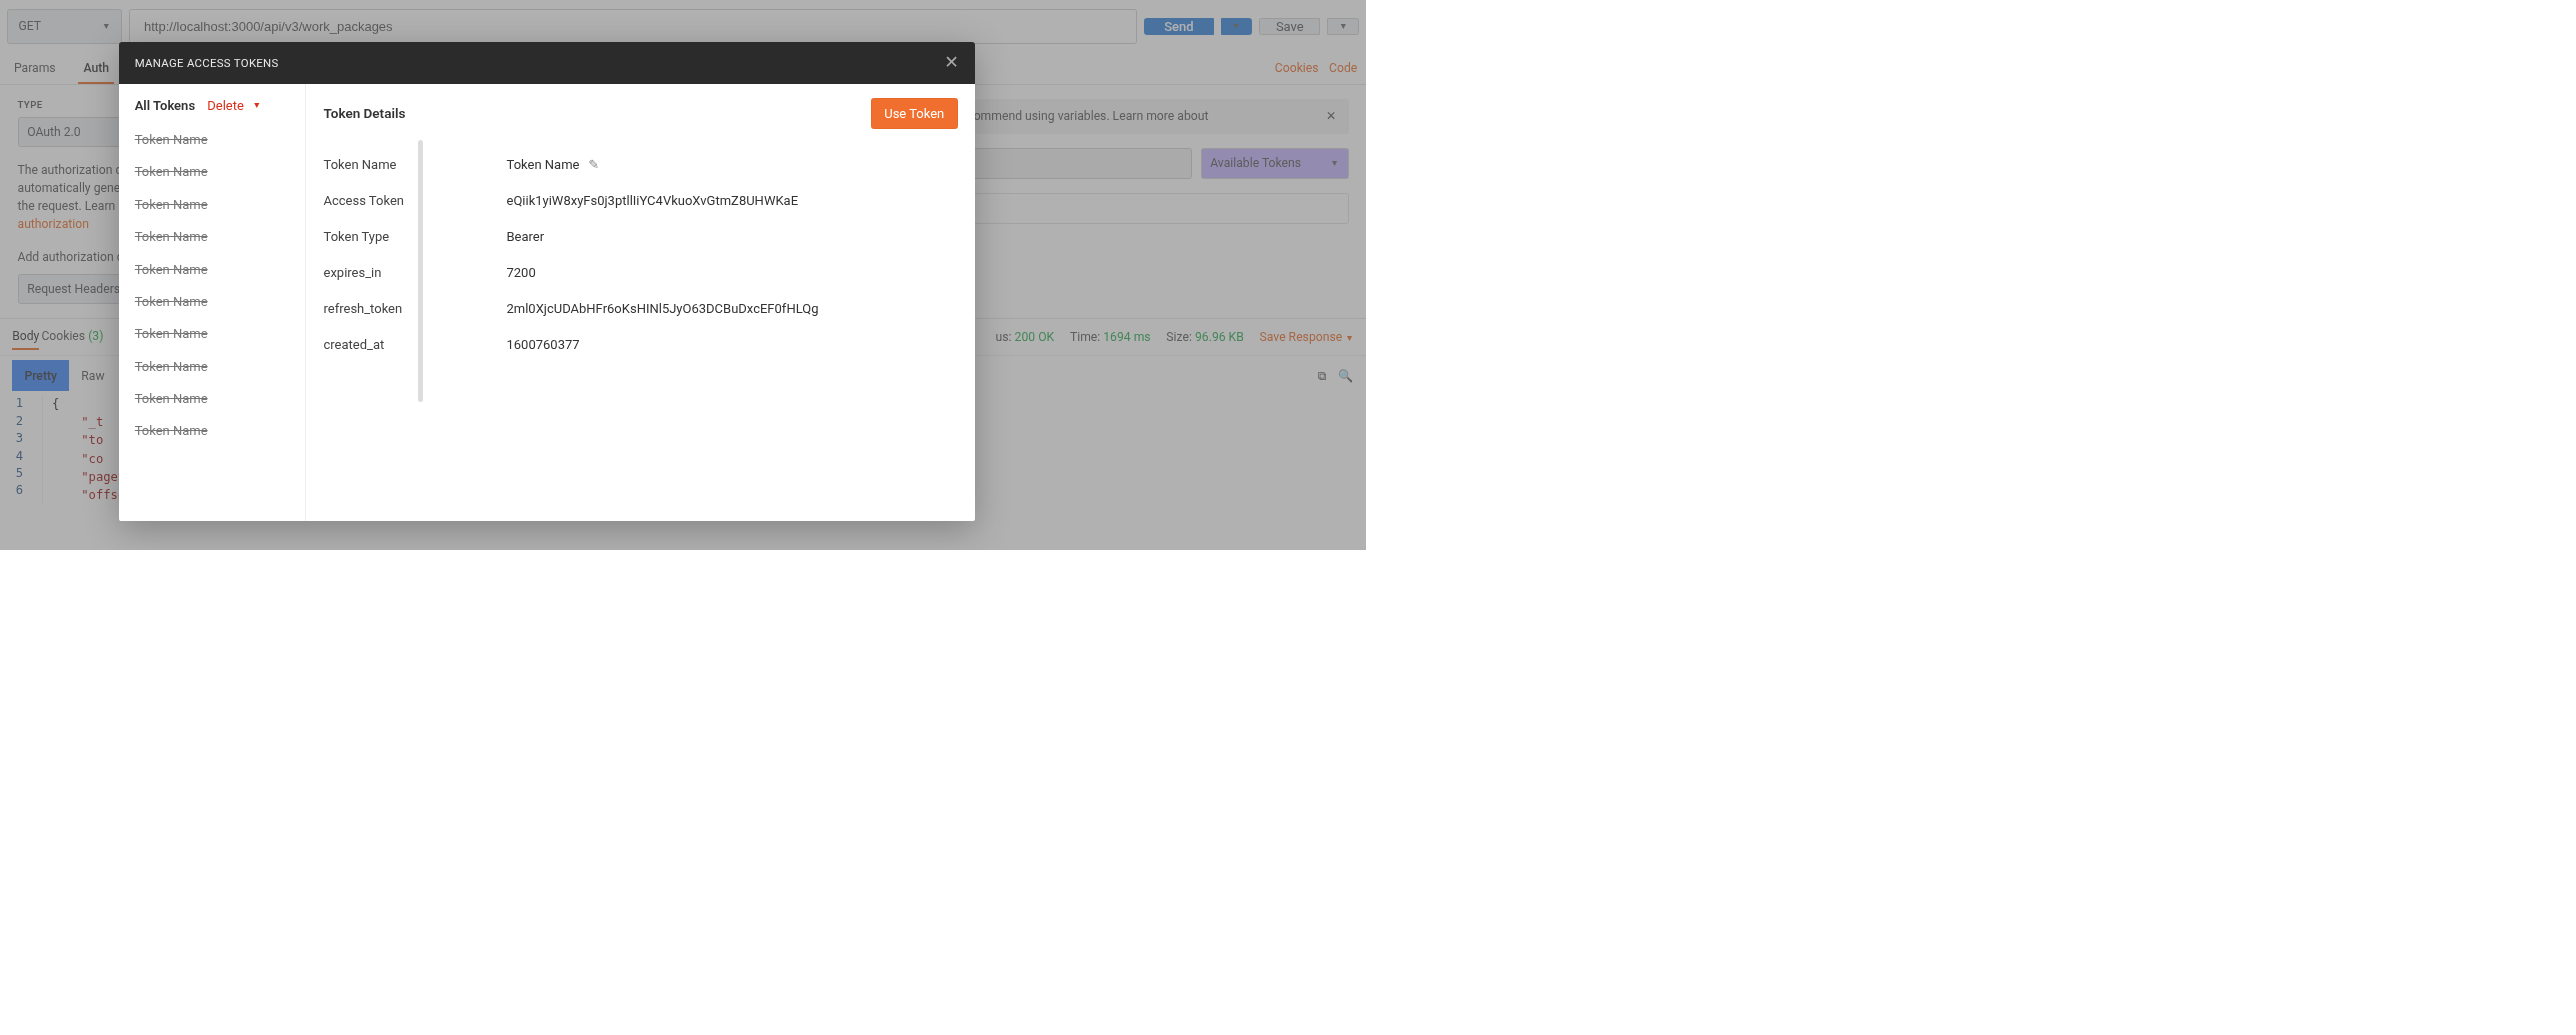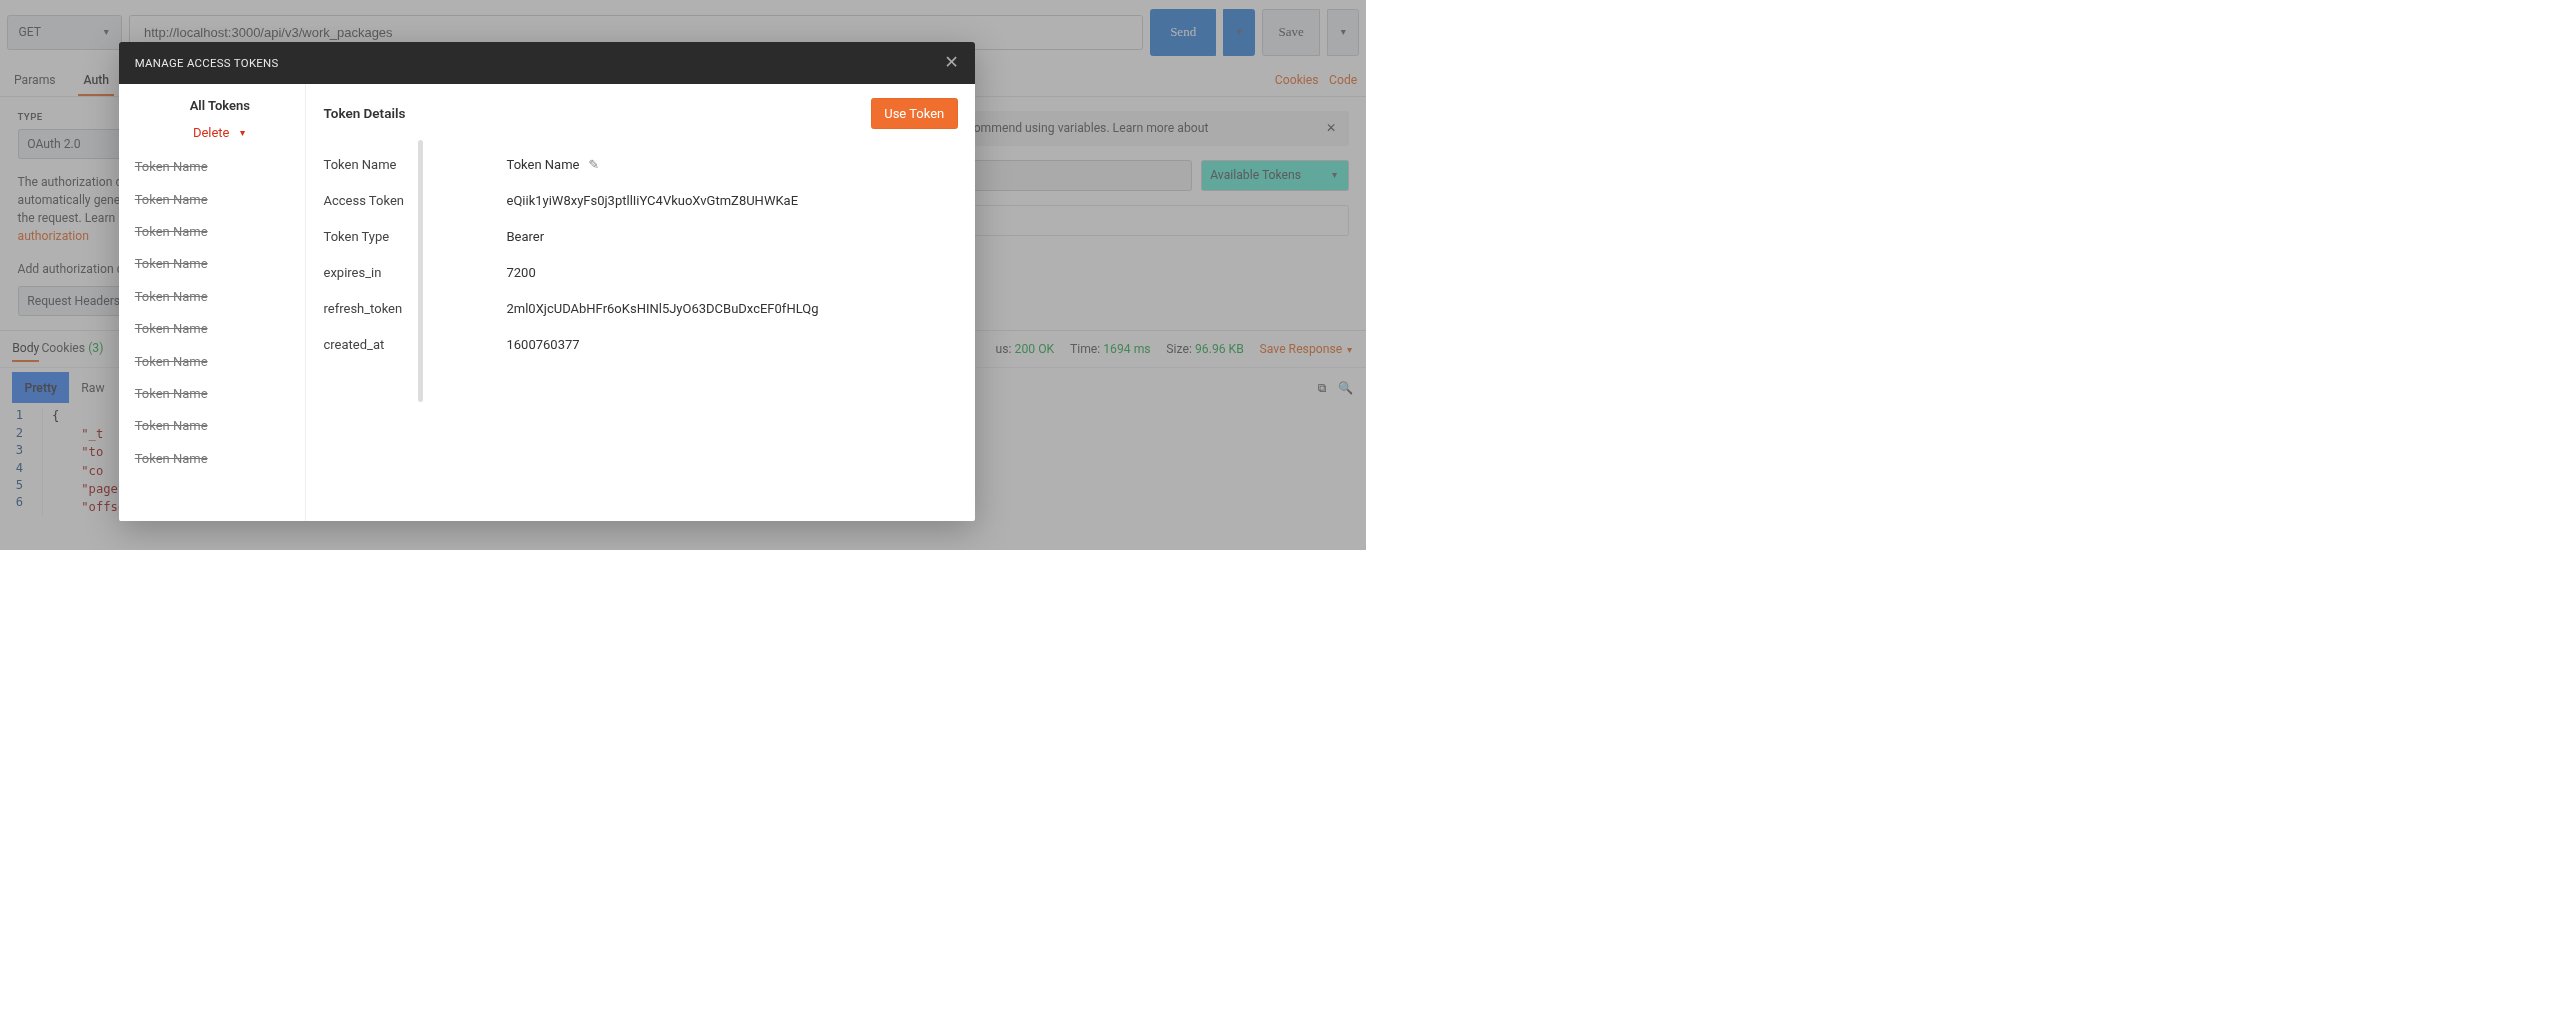--- a/index.html
+++ b/index.html
@@ -44,29 +44,28 @@
     border-radius: 2.6px;
     padding: 0 14px;
     background: #fff;
     color: #555;
     font-size: 13px;
   }
   .btn {
     display: inline-flex;
     align-items: center;
     justify-content: flex-start;
-    height: 47px;
+    height: 17px;
     border-radius: 2.6px;
     border: 0.9px solid #d0d0d0;
     background: #eceff1;
     color: #555;
     font-size: 13px;
     cursor: pointer;
     padding: 0 15.7px;
-    font-family: Liberation Serif, serif;
   }
   .btn.split-main.primary {
     background: #2f80da;
     border: 0.9px solid #2f80da;
     color: #fff;
     border-top-right-radius: 0;
     border-bottom-right-radius: 0;
     padding: 0 19px;
     font-weight: 500;
   }
@@ -194,21 +193,21 @@
     border-radius: 2.6px;
     padding: 0 8.7px;
     display: flex;
     align-items: center;
     color: #555;
   }
   .avail-tokens {
     margin-left: 8.7px;
     width: 148px;
     height: 31px;
-    background: #5eead4;
+    background: #c4b5fd;
     border: 0.9px solid #d0d0d0;
     border-radius: 2.6px;
     display: flex;
     align-items: center;
     justify-content: space-between;
     padding: 0 8.7px;
     color: #555;
   }
 
   
@@ -334,21 +333,20 @@
     width: 187px;
     border-right: 0.9px solid #eee;
     padding: 14px 0 14px 15.7px;
     overflow-y: auto;
   }
   .token-list-head {
     display: flex;
     align-items: center;
     gap: 12.2px;
     margin-bottom: 10.5px;
-    flex-direction: column;
   }
   .token-list-head .all {
     font-weight: 600;
     font-size: 13px;
     color: #333;
   }
   .delete-dd {
     color: #d9301a;
     display: inline-flex;
     align-items: center;

